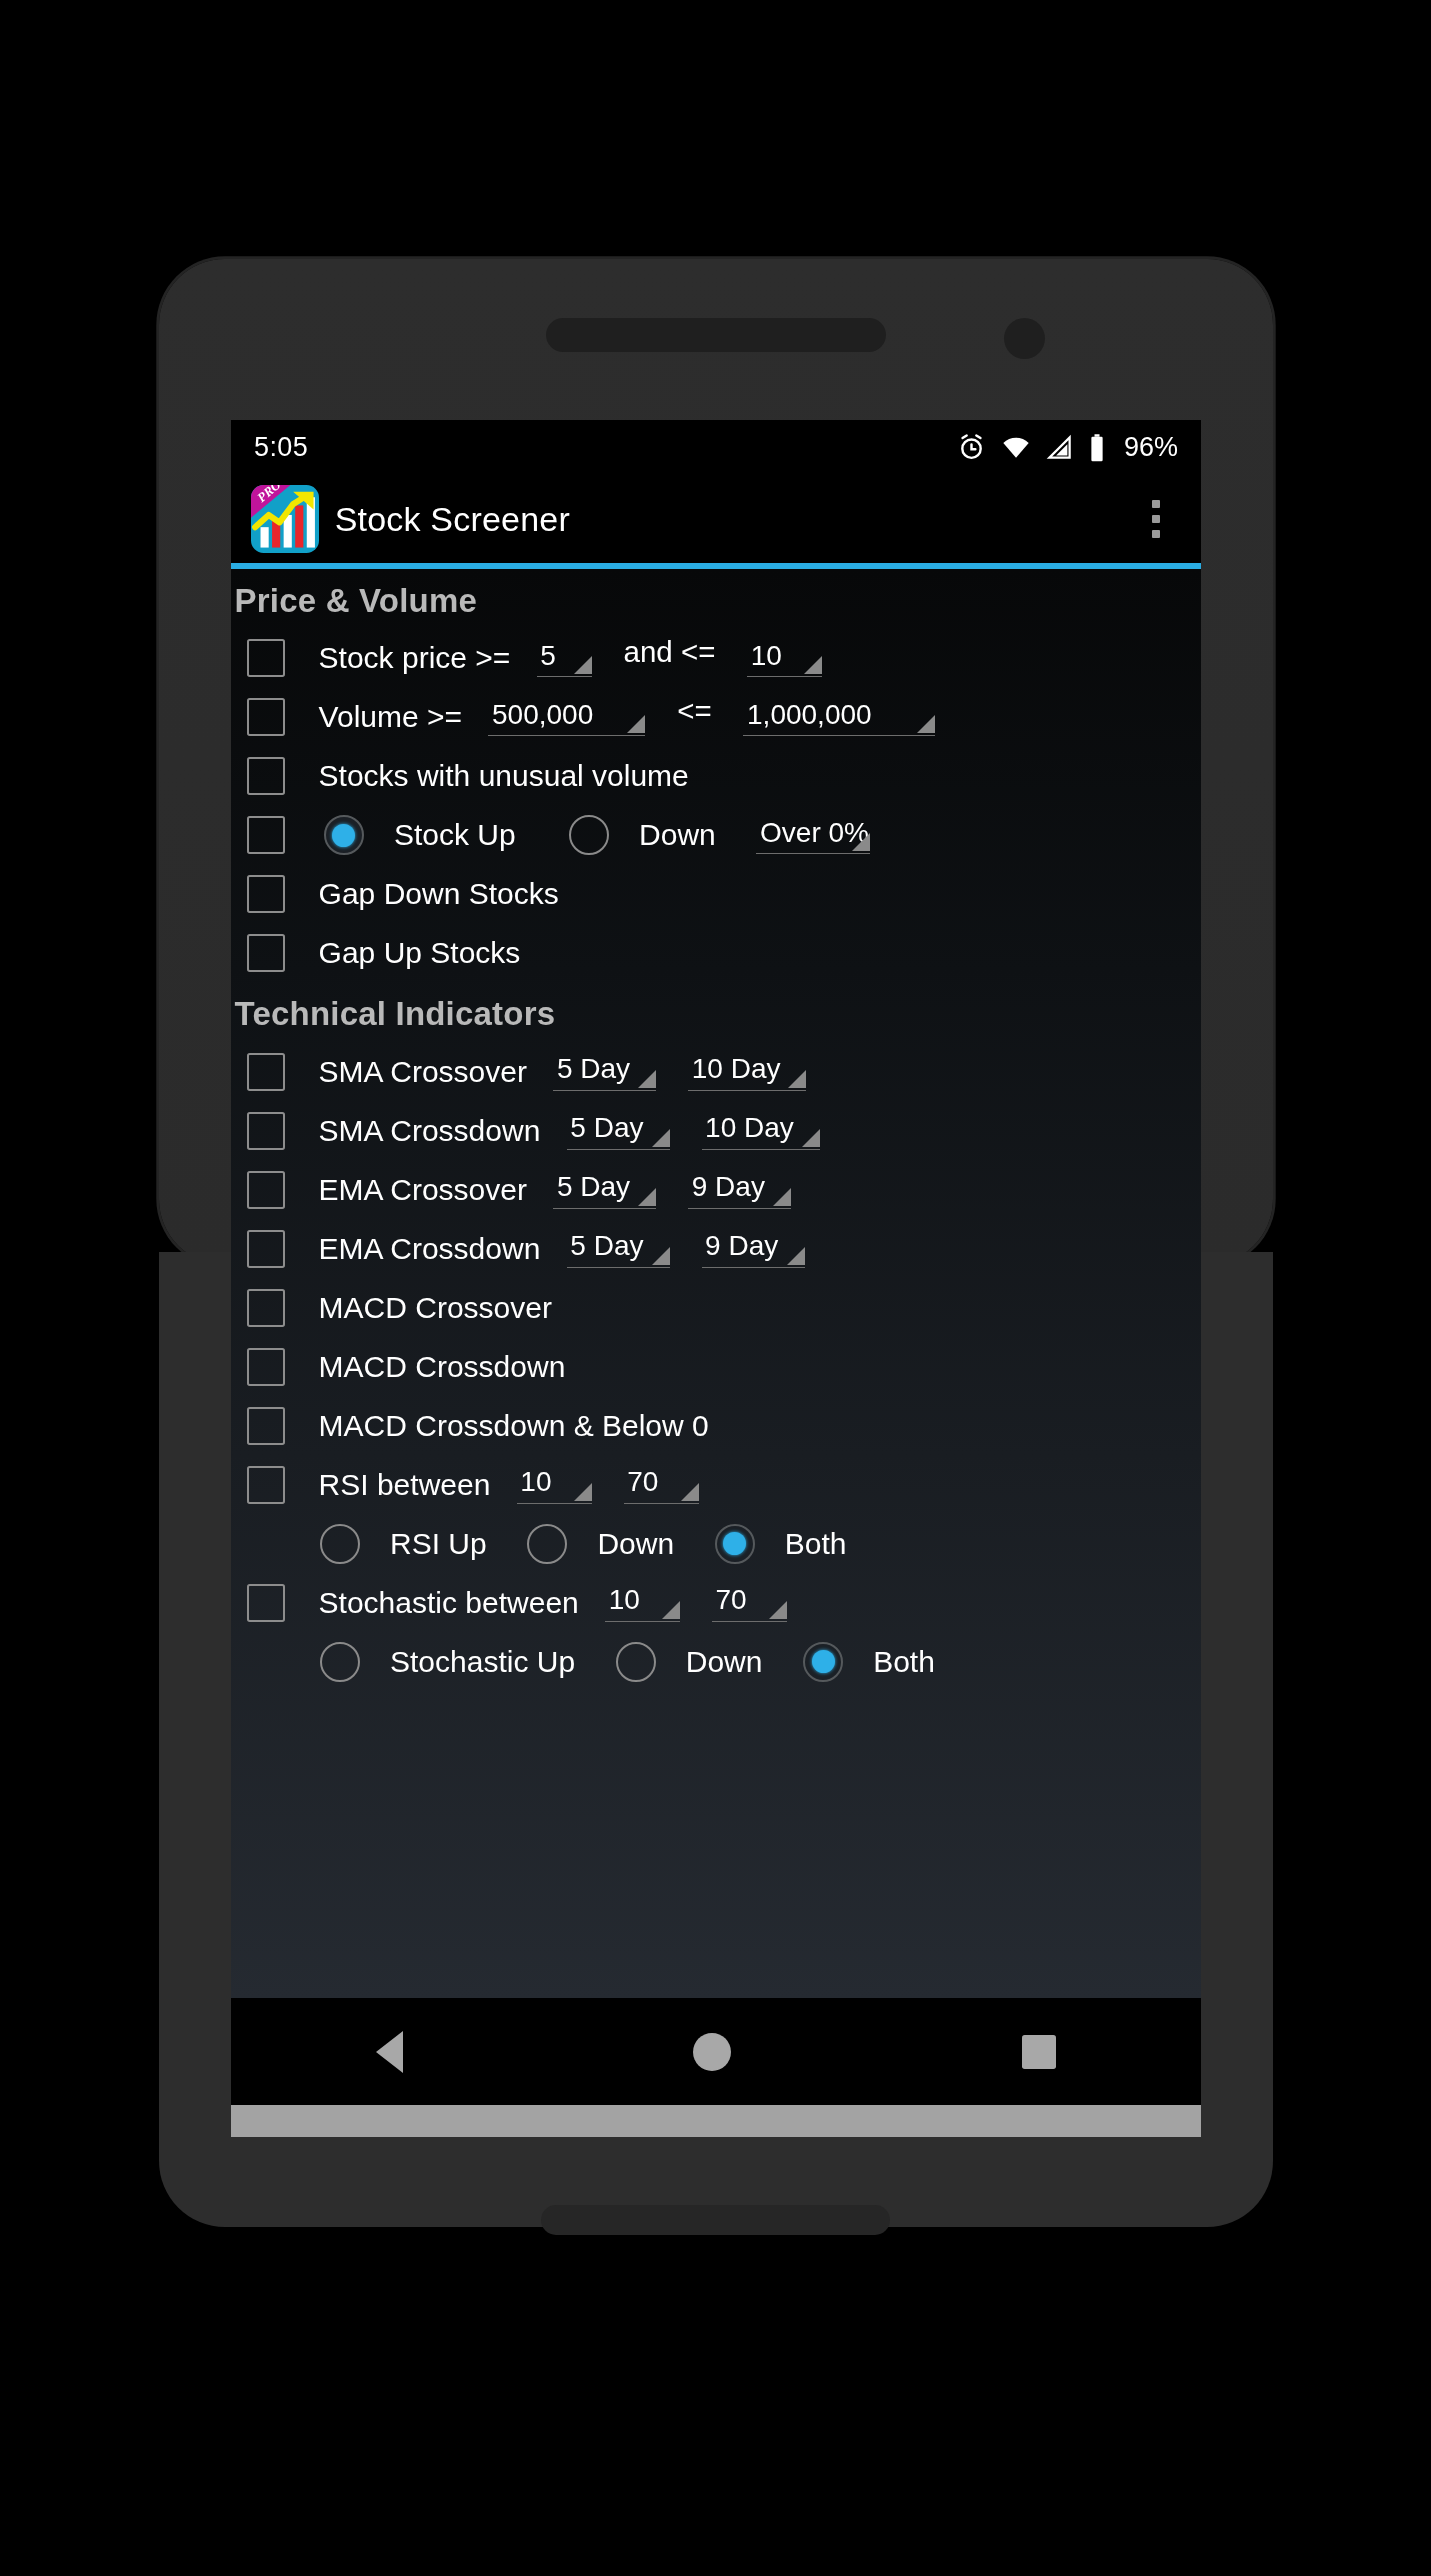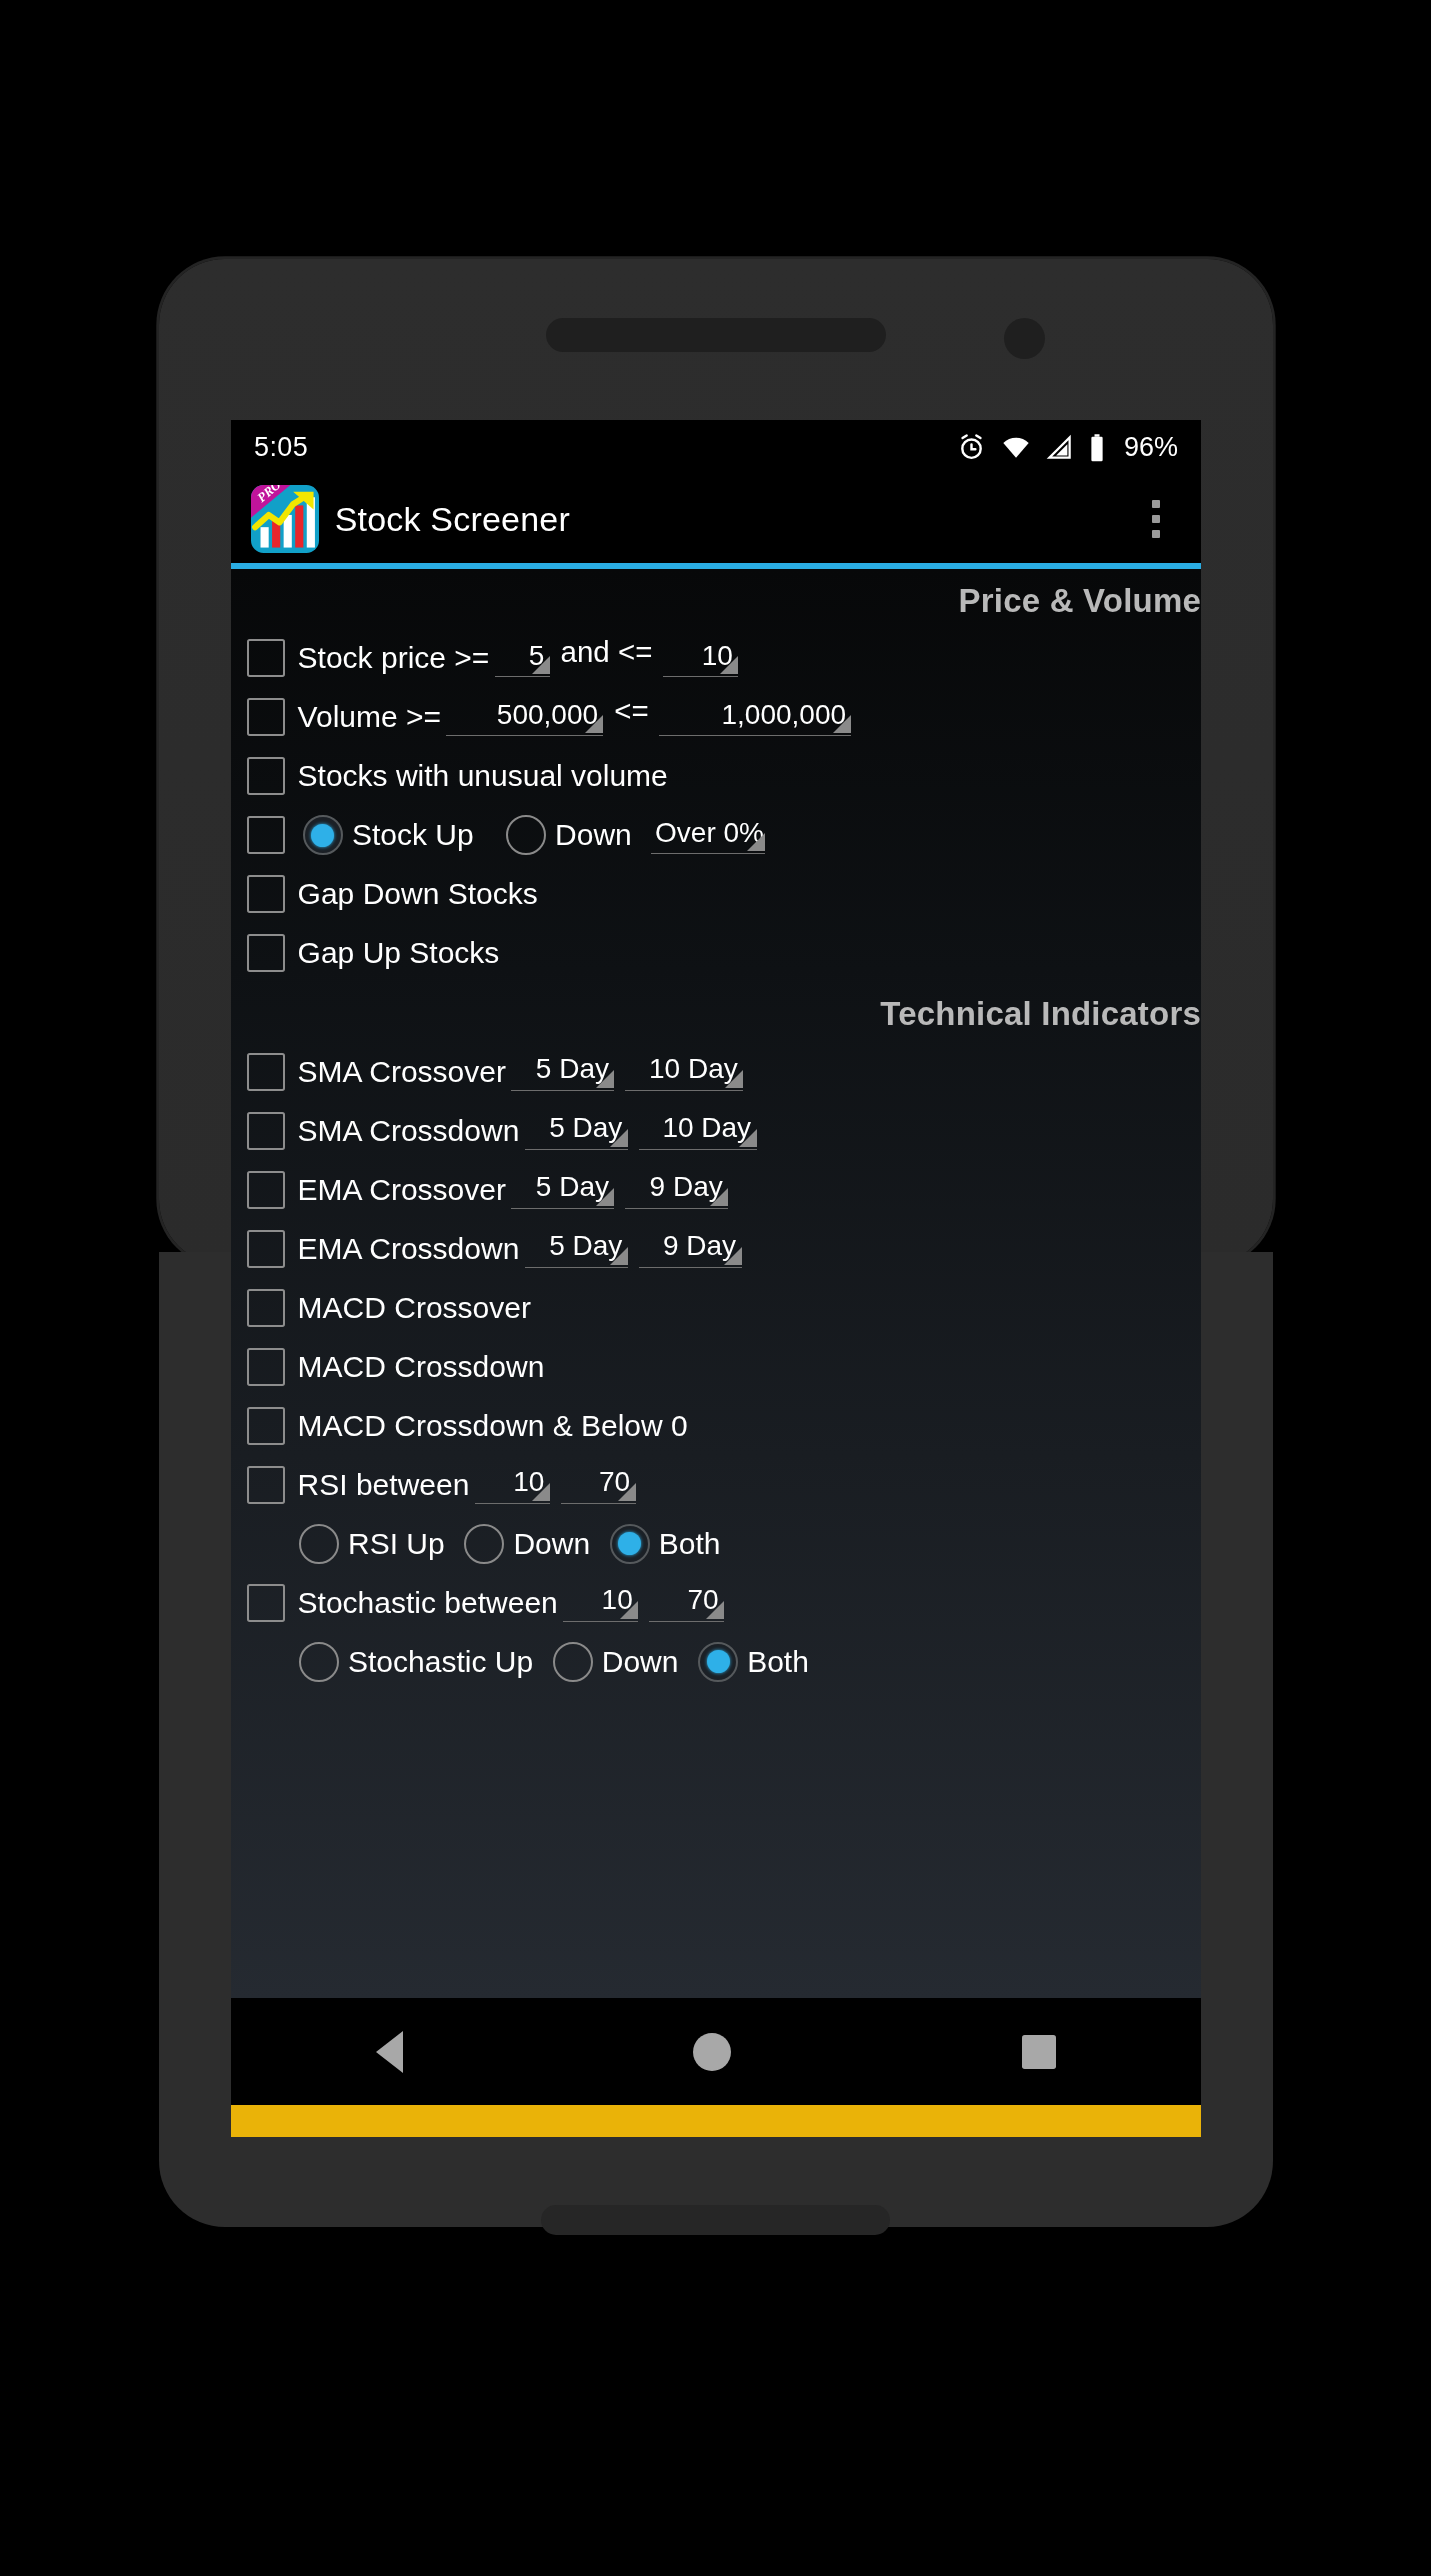--- a/index.html
+++ b/index.html
@@ -26,21 +26,21 @@
     background:#1f1f1f;border-radius:50%;
   }
   #bottom-slit{
     position:absolute;left:541px;top:2205px;width:349px;height:30px;
     background:#262626;border-radius:15px;
   }
 
   
   #screen{
     position:absolute;left:231px;top:420px;width:970px;height:1717px;
-    background:#eab308;overflow:hidden;text-align:right;
+    background:#a3a3a3;overflow:hidden;
   }
 
   
   .statusbar{
     height:55px;background:#000;display:flex;align-items:center;
     padding:0 23px;color:#fff;
   }
   .clock{font-size:27px;letter-spacing:0.4px;}
   .sb-right{margin-left:auto;display:flex;align-items:center;gap:15px;}
   .sb-right svg{display:block;}
@@ -64,21 +64,21 @@
   
   .content{
     height:1429px;overflow:hidden;
     background:linear-gradient(180deg,#070809 0%,#0e1114 28%,#191d22 62%,#252a31 100%);
     padding:0 0 0 0;
   }
   .sechead{
     color:#b9b9b9;font-size:33px;font-weight:bold;padding:12.5px 0 9px 3.6px;
     letter-spacing:0.2px;
   }
-  .row{display:flex;align-items:center;min-height:50px;padding:4.5px 0 4.5px 3.6px;}
+  .row{display:flex;align-items:center;min-height:50px;padding:4.5px 0 4.5px 3.6px;gap:21px;}
   .lbl{color:#fff;font-size:30px;white-space:nowrap;}
 
   
   .cbx{
     width:34px;height:34px;border:2.7px solid #8d8d8d;border-radius:2.7px;
     background:transparent;flex:0 0 auto;margin:0 12.5px 0 12.5px;
   }
   
   .rdo{
     width:36px;height:36px;border:2.7px solid #8a8a8a;border-radius:50%;

